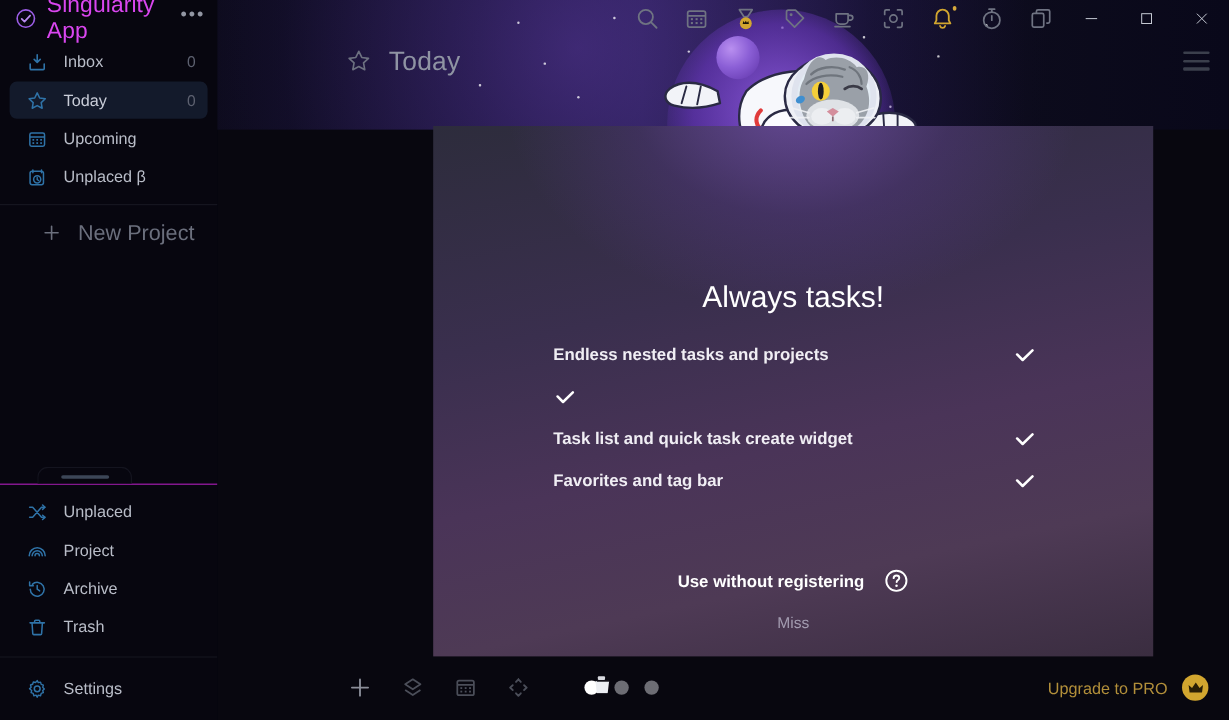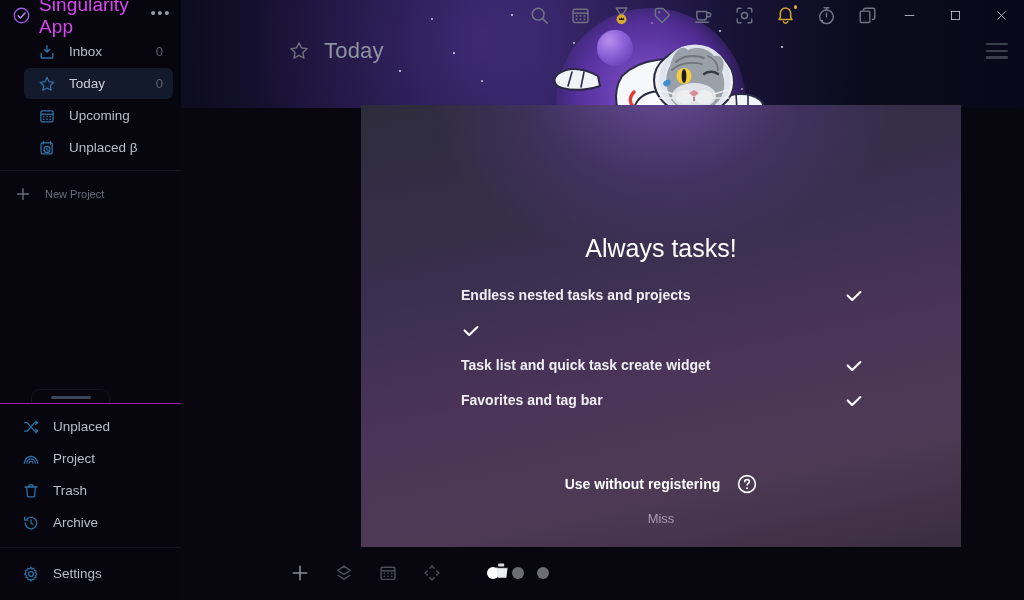--- a/index.html
+++ b/index.html
@@ -19,38 +19,38 @@
     display:flex; flex-direction:column;
   }
   .sb-head {
     height:31px; display:flex; align-items:center; padding:0 10px 0 13px;
   }
   .sb-logo { width:17px; height:17px; flex:0 0 auto; margin-right:9px; }
   .sb-title { font-size:19px; color:#d946ef; letter-spacing:.1px; flex:1; }
   .sb-dots { color:#9296a3; font-size:15px; letter-spacing:1.6px; line-height:10px;
              padding-bottom:6px; cursor:pointer; }
 
-  .sb-group { padding-top:4px;padding-left:16px; }
+  .sb-group { padding-top:4px; }
   .sb-item {
     height:31px; margin:1px 8px; border-radius:6px;
     display:flex; align-items:center; padding:0 10px 0 14px;
     font-size:13.5px; color:#b9bdc8; cursor:pointer;
   }
   .sb-item .ico { width:18px; height:18px; flex:0 0 18px; margin-right:13px;
                   display:flex; align-items:center; justify-content:center; }
   .sb-item .lbl { flex:1; }
   .sb-item .cnt { color:#5d6170; font-size:13px; }
   .sb-item.active { background:#131a2b; }
   .sb-item.active .lbl { color:#c9cdd8; }
 
   .sb-div { height:1px; background:#15151f; margin:6px 0 0 0; }
 
   .sb-newproj {
     height:34px; display:flex; align-items:center; padding:0 10px 0 14px;
-    font-size:11px; color:#6b6f7d; cursor:pointer; margin-top:6px;
+    font-size:18px; color:#6b6f7d; cursor:pointer; margin-top:6px;margin-left:20px;
   }
   .sb-newproj .ico { width:18px; height:18px; margin-right:13px;
                      display:flex; align-items:center; justify-content:center; }
 
   .sb-spacer { flex:1; }
 
   .sb-handle-wrap { position:relative; height:14px; }
   .sb-handle {
     position:absolute; left:31px; top:0; width:79px; height:14px;
     border:1px solid #14141f; border-bottom:none;
@@ -278,37 +278,37 @@
                 <path d="M8 14.6a2 2 0 0 1 4 0" stroke-width="1.4"></path>
               </g>
             </svg>
         </span>
         <span class="lbl">Project</span>
       </div>
 
       <div class="sb-item">
         <span class="ico">
           <svg viewBox="0 0 20 20" width="18" height="18">
+              <path d="M3.6 10a6.4 6.4 0 1 0 1.9-4.5" fill="none" stroke="#2f73a8" stroke-width="1.4" stroke-linecap="round"></path>
+              <path d="M3 3.4v3.4h3.4" fill="none" stroke="#2f73a8" stroke-width="1.4" stroke-linecap="round" stroke-linejoin="round"></path>
+              <path d="M10 6.6V10l2.3 1.6" fill="none" stroke="#2f73a8" stroke-width="1.4" stroke-linecap="round"></path>
+            </svg>
+        </span>
+        <span class="lbl">Archive</span>
+      </div>
+
+      <div class="sb-item">
+        <span class="ico">
+          <svg viewBox="0 0 20 20" width="18" height="18">
               <path d="M3.4 5.6h13.2" stroke="#2f73a8" stroke-width="1.5" stroke-linecap="round"></path>
               <path d="M7.6 5.6V4.2a1 1 0 0 1 1-1h2.8a1 1 0 0 1 1 1v1.4" fill="none" stroke="#2f73a8" stroke-width="1.4"></path>
               <path d="M5.2 5.6l.7 10a1 1 0 0 0 1 .9h6.2a1 1 0 0 0 1-.9l.7-10" fill="none" stroke="#2f73a8" stroke-width="1.4"></path>
             </svg>
         </span>
         <span class="lbl">Trash</span>
-      </div>
-
-      <div class="sb-item">
-        <span class="ico">
-          <svg viewBox="0 0 20 20" width="18" height="18">
-              <path d="M3.6 10a6.4 6.4 0 1 0 1.9-4.5" fill="none" stroke="#2f73a8" stroke-width="1.4" stroke-linecap="round"></path>
-              <path d="M3 3.4v3.4h3.4" fill="none" stroke="#2f73a8" stroke-width="1.4" stroke-linecap="round" stroke-linejoin="round"></path>
-              <path d="M10 6.6V10l2.3 1.6" fill="none" stroke="#2f73a8" stroke-width="1.4" stroke-linecap="round"></path>
-            </svg>
-        </span>
-        <span class="lbl">Archive</span>
       </div>
     </div>
 
     <div class="sb-bot-div"></div>
 
     <div class="sb-footgroup">
       <div class="sb-item">
         <span class="ico">
           <svg viewBox="0 0 20 20" width="18" height="18">
               <circle cx="10" cy="10" r="2.7" fill="none" stroke="#2f73a8" stroke-width="1.4"></circle>
@@ -572,20 +572,28 @@
                 <rect x="3.2" y="0.6" width="6" height="3" rx="0.8" fill="#d9dae0"></rect>
                 <path d="M1.2 4.6h11.4l-1.1 9.4a.9.9 0 0 1-.9.8H3.2a.9.9 0 0 1-.9-.8z" fill="#eceef2"></path>
                 <path d="M2.3 4.6h10.3" stroke="#1a1a20" stroke-width="1.1"></path>
               </svg>
           </span>
           <span class="dot"></span>
           <span class="dot"></span>
         </div>
       </div>
 
+      <div class="upgrade">
+        <span class="upgrade-txt">Upgrade to PRO</span>
+        <span class="crown-circle">
+          <svg viewBox="0 0 22 22" width="15" height="15">
+              <path d="M3.4 16.2l-1.2-9 4.2 3.6L11 4l4.6 6.8 4.2-3.6-1.2 9z" fill="#2a1f05"></path>
+            </svg>
+        </span>
+      </div>
     </div>
 
     <div class="modal">
       <div class="modal-title">Always tasks!</div>
 
       <div class="features">
         <div class="feature">
           <span class="ftxt">Endless nested tasks and projects</span>
           <span class="fchk">
             <svg viewBox="0 0 20 20" width="20" height="20">

